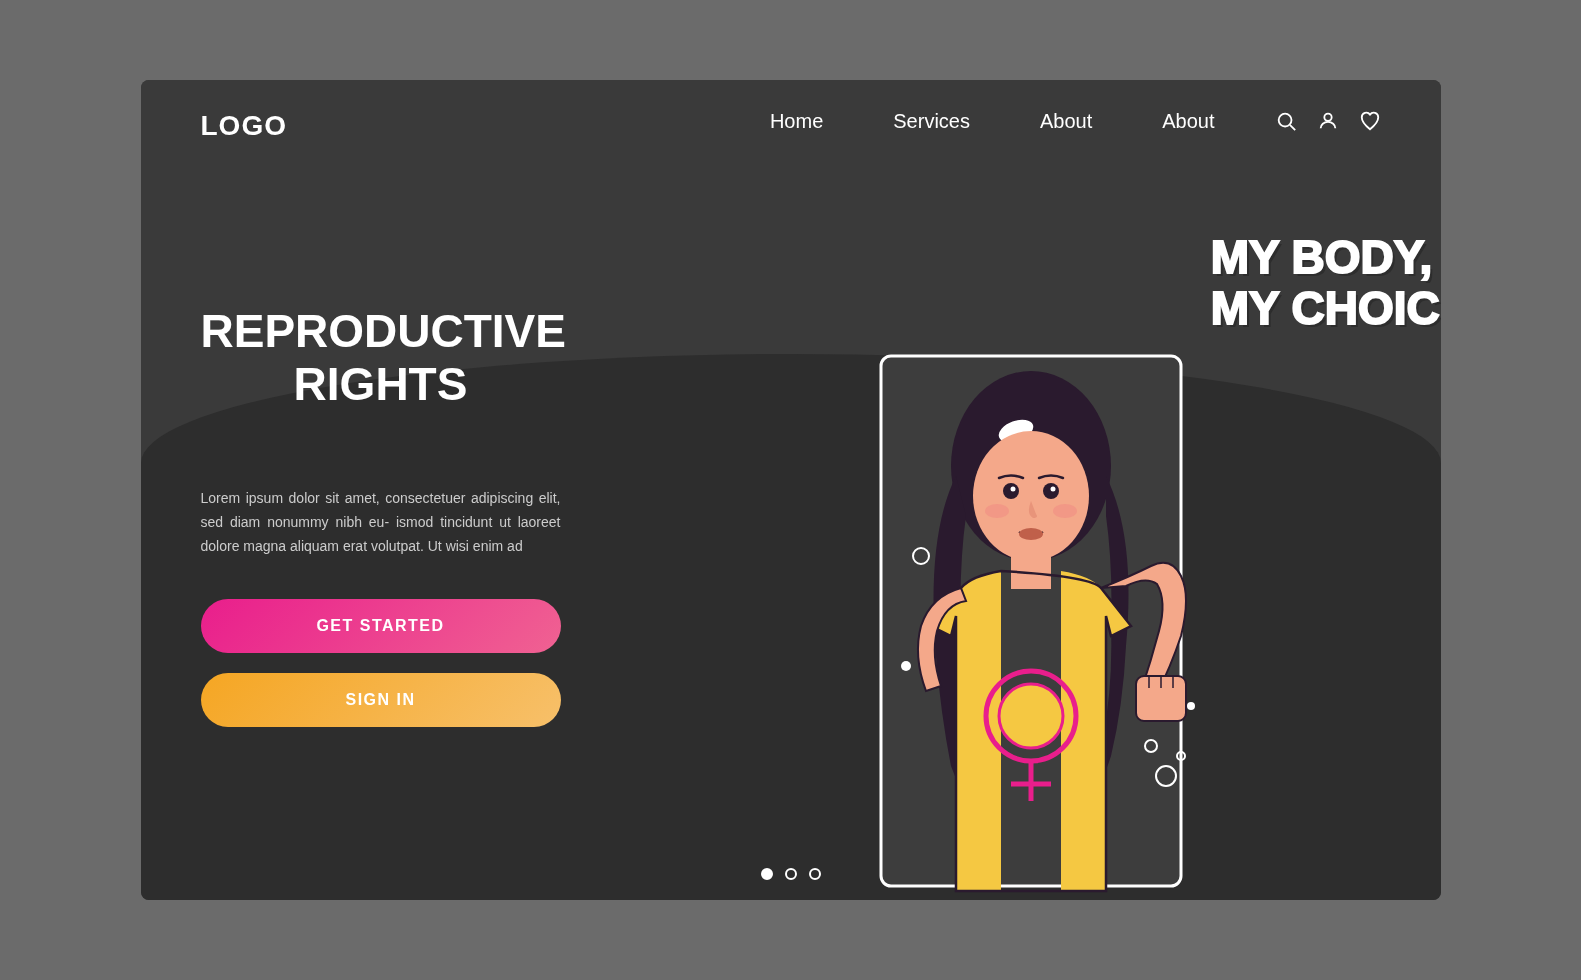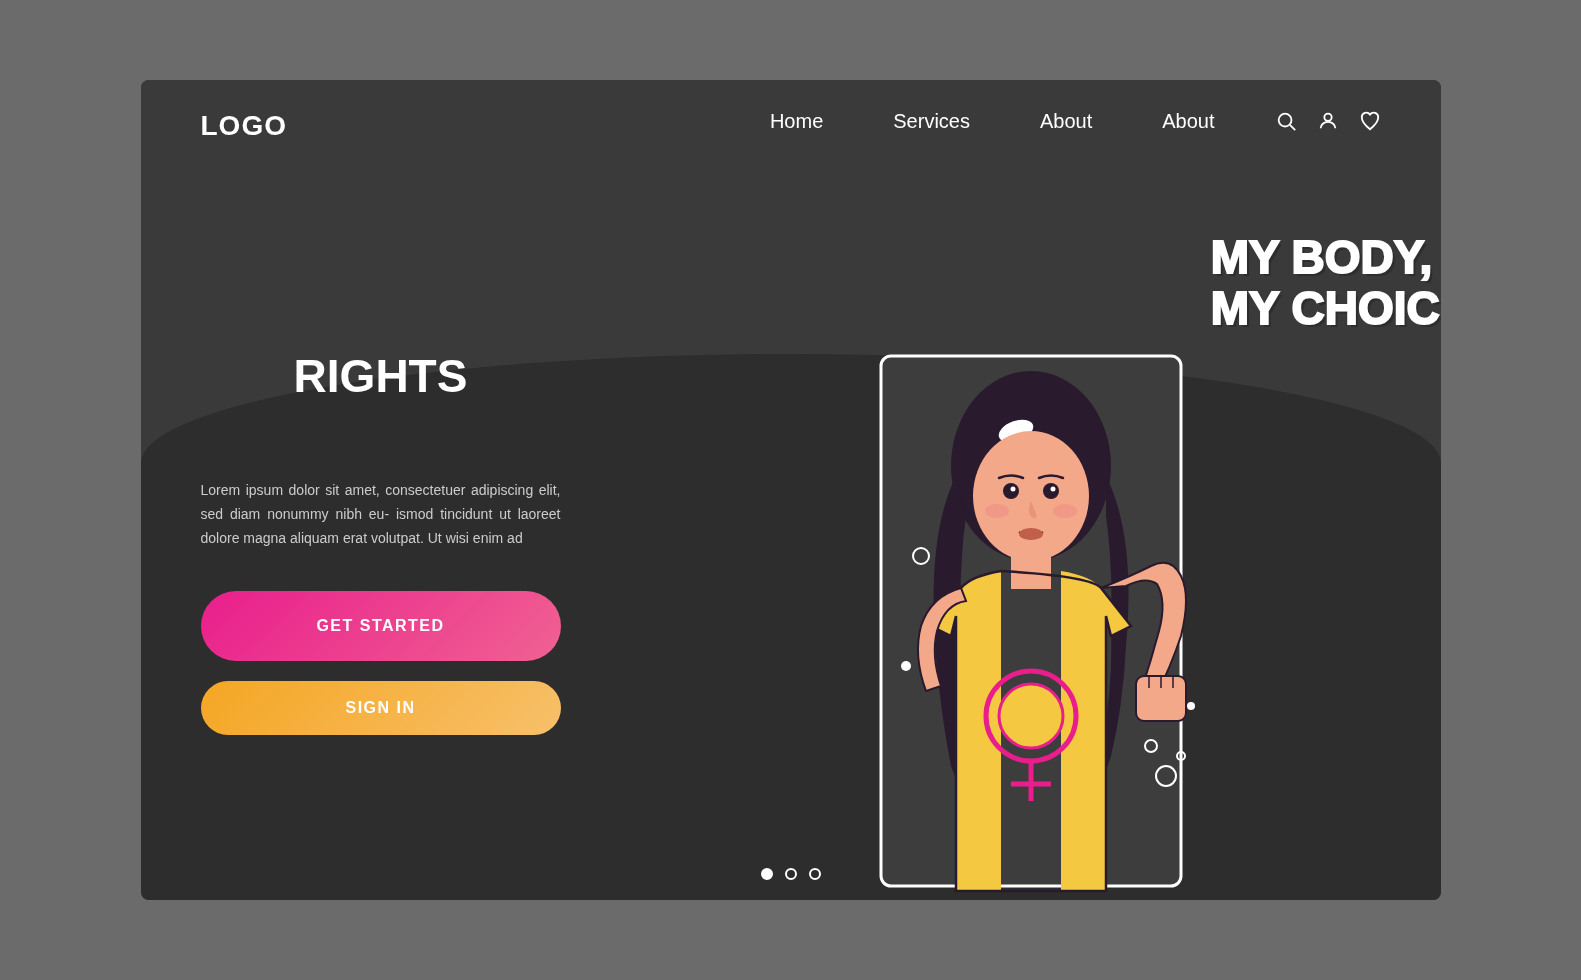--- a/index.html
+++ b/index.html
@@ -112,21 +112,21 @@
       margin-bottom: 40px;
       text-align: justify;
       margin-top: 48px;
     }
 
     .btn-get-started {
       background: linear-gradient(135deg, #e91e8c, #f06292);
       color: #ffffff;
       border: none;
       border-radius: 50px;
-      padding: 26px 40px;
+      padding: 18px 40px;
       font-size: 16px;
       font-weight: 700;
       letter-spacing: 1.5px;
       cursor: pointer;
       margin-bottom: 20px;
       width: 100%;
       text-transform: uppercase;
     }
 
     .btn-sign-in {
@@ -243,21 +243,21 @@
       <svg class="heart-icon-svg" viewBox="0 0 24 24">
         <path d="M12 21C12 21 3 14 3 8a5 5 0 0 1 9-3 5 5 0 0 1 9 3c0 6-9 13-9 13z"></path>
       </svg>
     </div>
   </header>
 
   <div class="main-content">
 
     <div class="left-section">
       <h1 class="main-title">
-        <br>
+        <span>REPRODUCTIVE</span><br>
         <span>RIGHTS</span>
       </h1>
       <p class="description">Lorem ipsum dolor sit amet, consectetuer adipiscing elit, sed diam nonummy nibh eu- ismod tincidunt ut laoreet dolore magna aliquam erat volutpat. Ut wisi enim ad</p>
       <button class="btn-get-started">GET STARTED</button>
       <button class="btn-sign-in">SIGN IN</button>
     </div>
 
     <div class="illustration-area">
 
       <div class="slogan-text">

